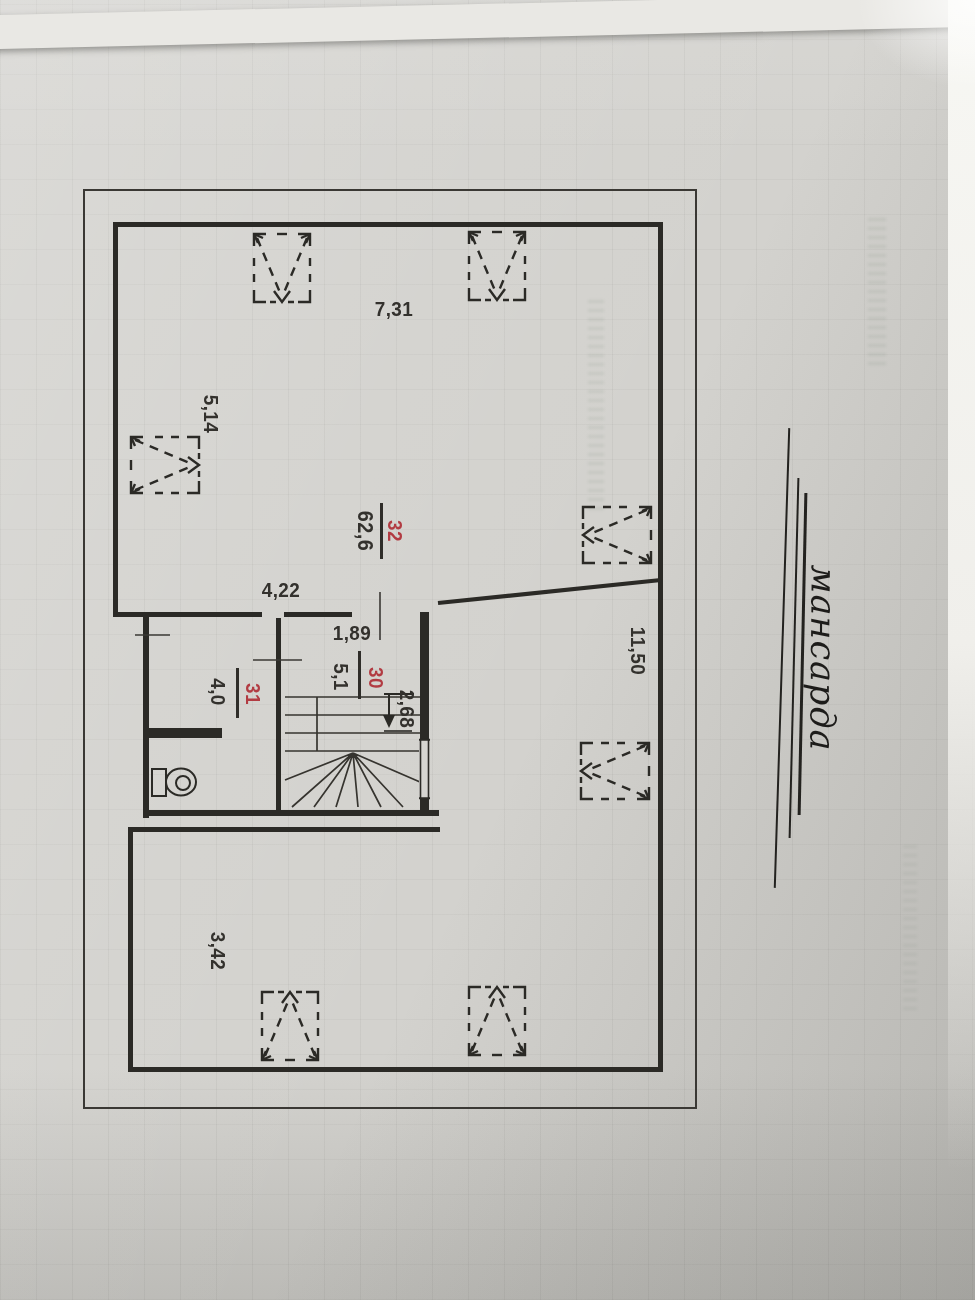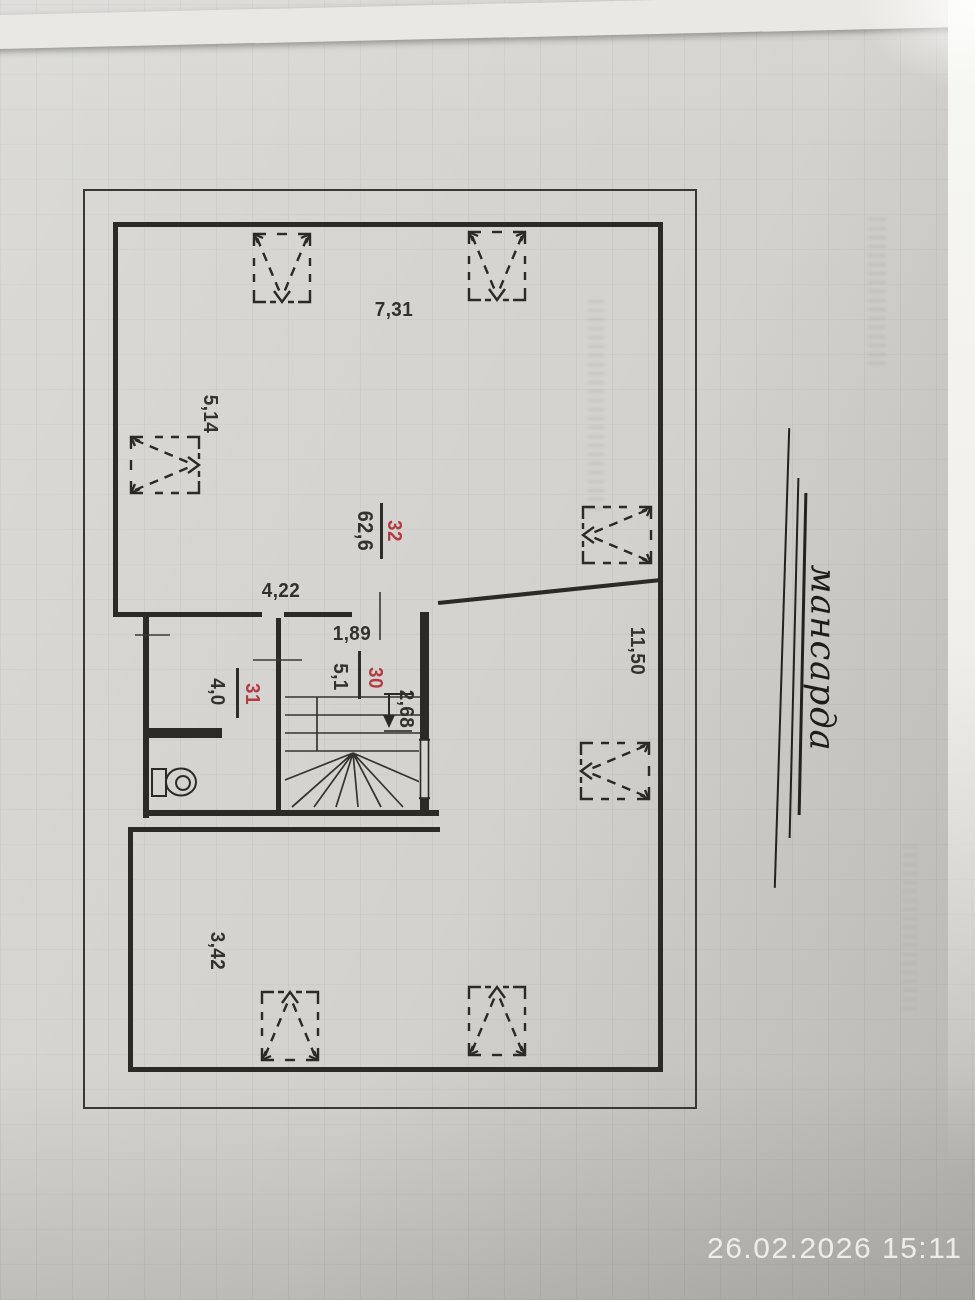--- a/index.html
+++ b/index.html
@@ -149,15 +149,14 @@
   <div class="sep" style="left:236px;top:668px;width:2.5px;height:50px;"></div>
   <div class="lbl v red" style="left:253px;top:694px;">31</div>
 
   <div>
     <div class="uline" style="left:801px;top:493px;width:3px;height:322px;transform:rotate(1.2deg);"></div>
     <div class="uline" style="left:793px;top:478px;width:2px;height:360px;transform:rotate(1.4deg);"></div>
     <div class="uline" style="left:781px;top:428px;width:2px;height:460px;transform:rotate(1.8deg);"></div>
     <div class="mansarda">мансарда</div>
   </div>
 
-  <div class="stamp">26.02.2026 15:11</div>
 
 </div>
 
 </body></html>

